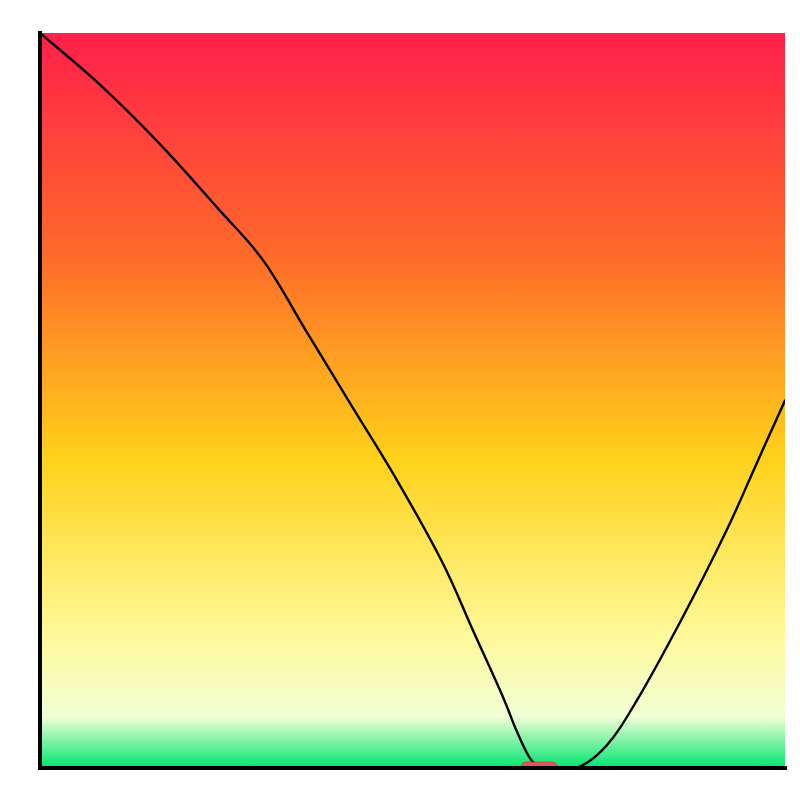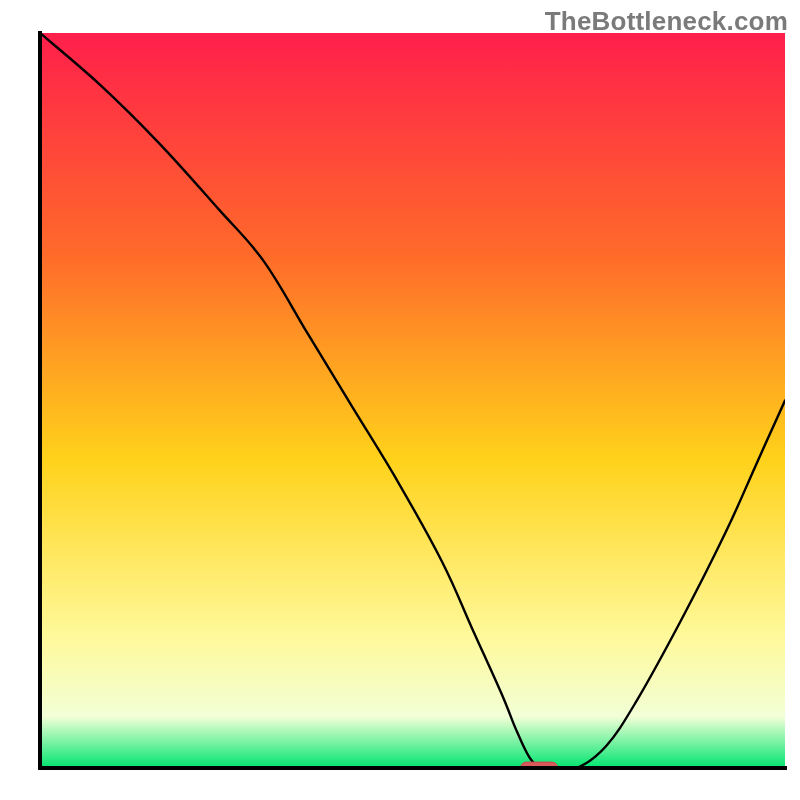--- a/index.html
+++ b/index.html
@@ -52,15 +52,14 @@
 
     <g clip-path="url(#plot-clip)">
       <path id="curve-path" fill="none" stroke="#000000" stroke-width="2.4" stroke-linecap="round" d="M 40.0 33.0 C 50.7 42.3 78.1 64.6 99.6 84.4 C 121.1 104.3 137.7 120.8 159.2 143.3 C 180.7 165.7 200.0 188.2 218.8 209.4 C 237.6 230.6 247.4 238.4 263.5 260.9 C 279.6 283.3 292.1 307.9 308.2 334.4 C 324.3 360.8 336.8 381.4 352.9 407.9 C 369.0 434.3 381.5 453.6 397.6 481.3 C 413.7 509.1 428.9 535.7 442.3 562.2 C 455.7 588.7 461.4 604.5 472.1 628.4 C 482.8 652.2 493.9 676.0 501.9 694.5 C 509.9 713.0 511.4 719.3 516.8 731.3 C 522.2 743.2 526.3 754.0 531.7 760.6 C 537.1 767.3 538.6 766.7 546.6 768.0 C 554.6 769.3 565.7 772.0 576.4 768.0 C 587.1 764.0 595.5 757.9 606.2 746.0 C 616.9 734.0 622.6 724.3 636.0 701.9 C 649.4 679.4 664.6 651.4 680.7 621.0 C 696.8 590.6 712.0 560.6 725.4 532.8 C 738.8 505.0 744.5 490.5 755.2 466.7 C 765.9 442.8 779.6 412.4 785.0 400.5 "></path>
 
       <rect id="marker-pill" rx="5.9" ry="5.9" x="520.5" y="762.1" width="37.3" height="11.8" fill="#d85a5a" stroke="#c44a4a" stroke-width="1"></rect>
     </g>
 
     <path d="M 40 33 L 40 768 L 785 768" fill="none" stroke="#000" stroke-width="4" stroke-linecap="square"></path>
   </svg>
 
-  <div class="watermark">TheBottleneck.com</div>
 
 </div>
 
 </body></html>

